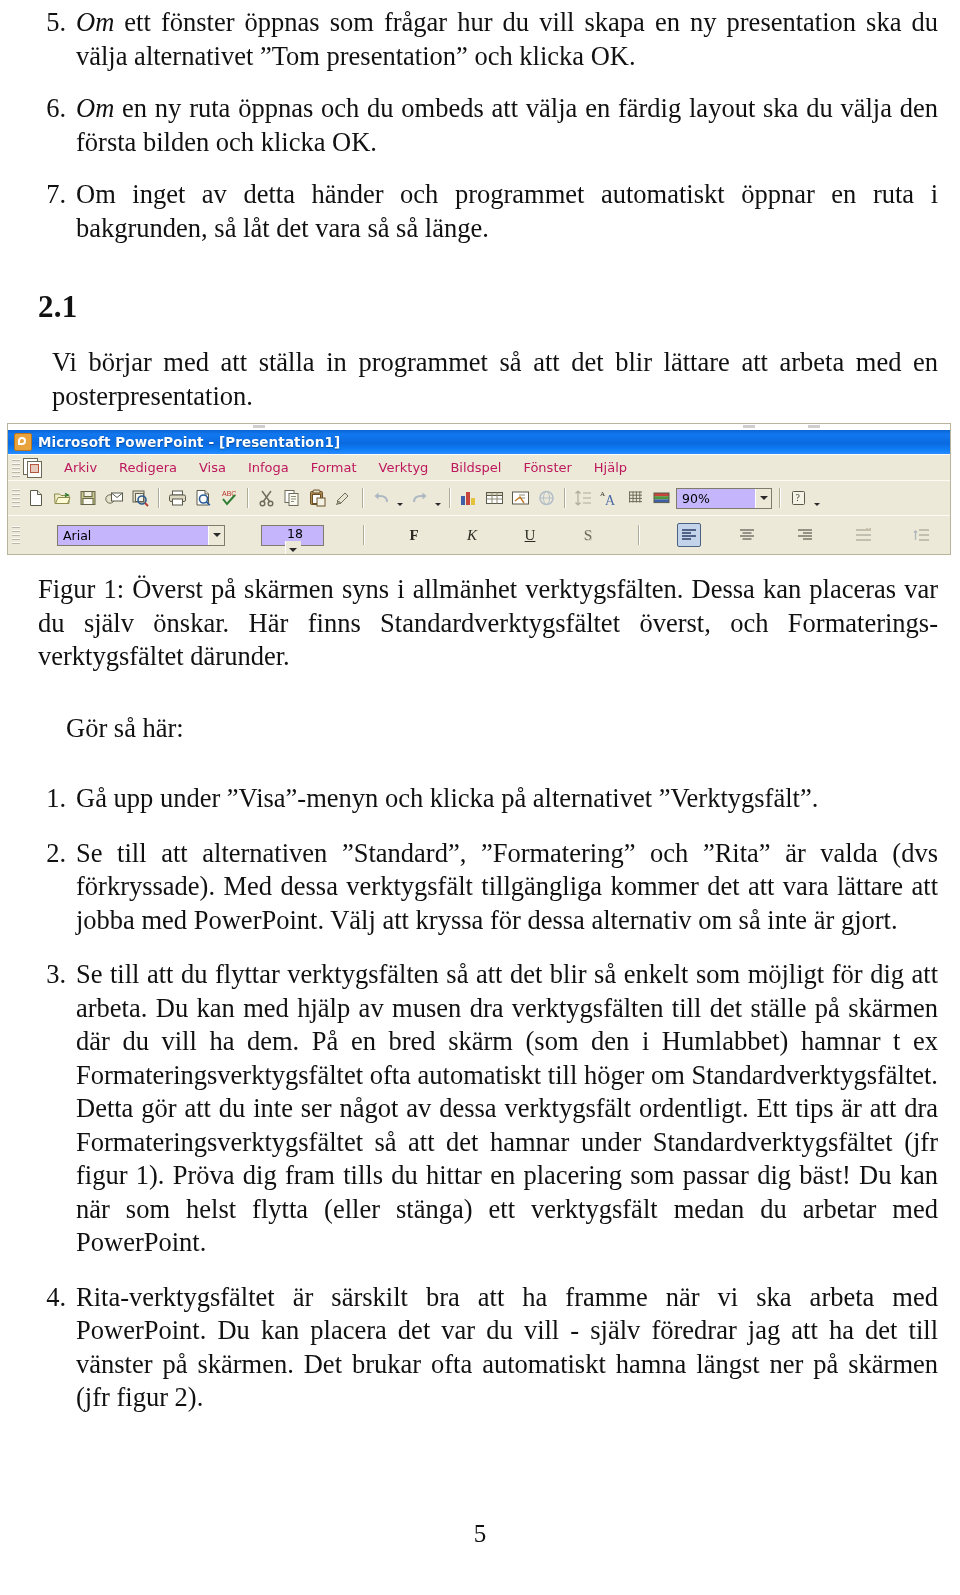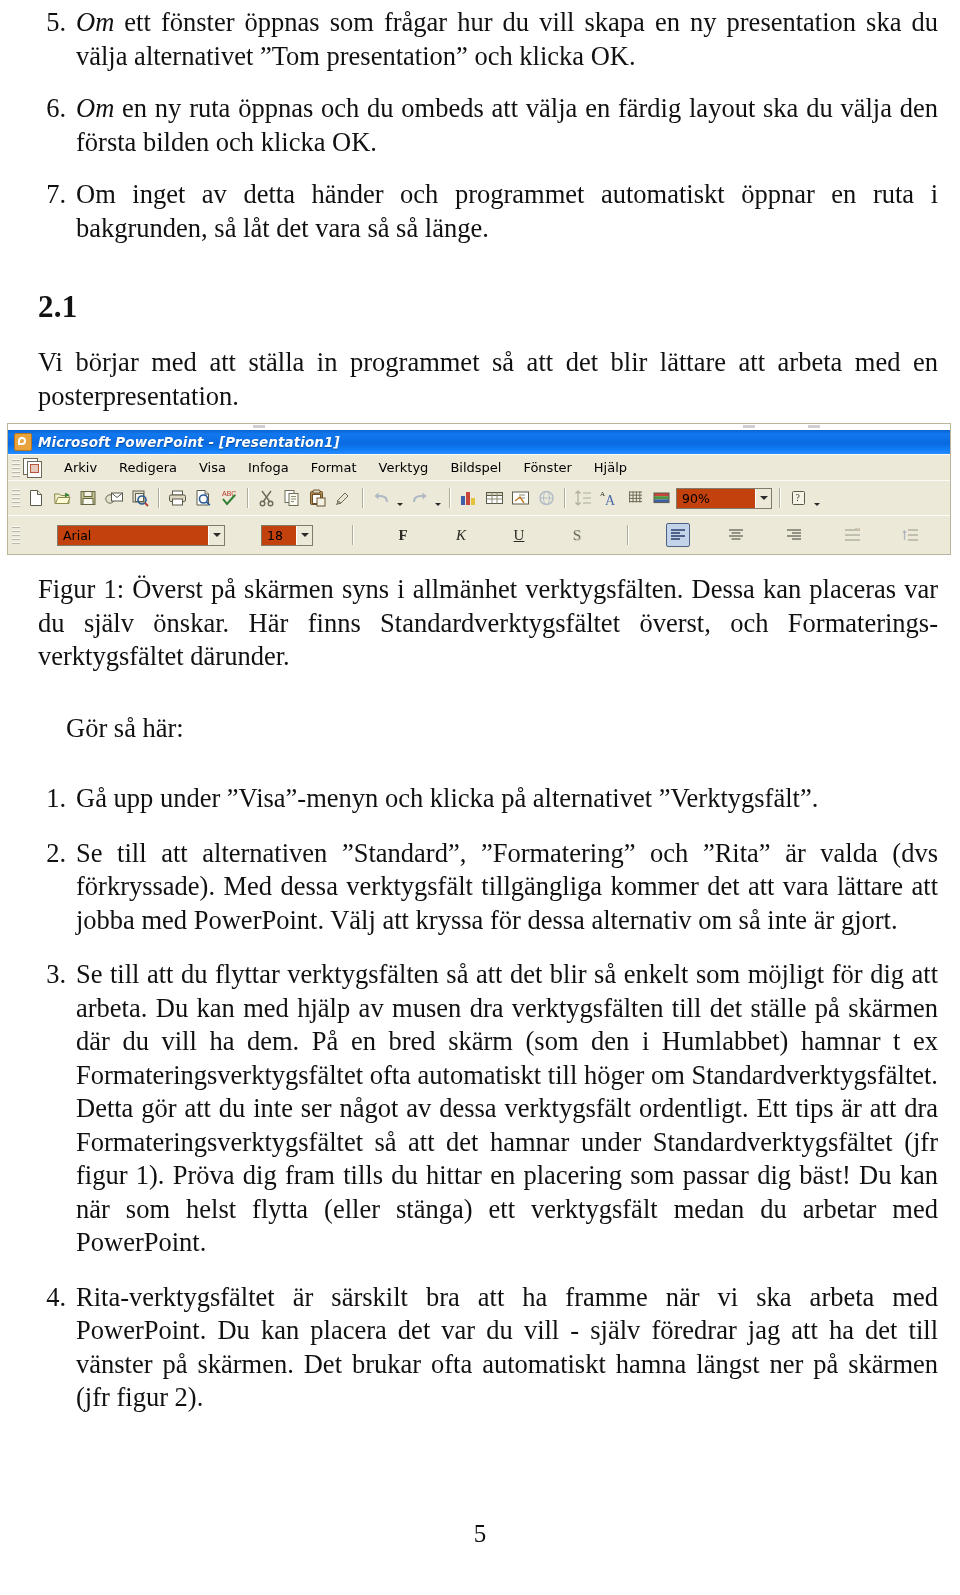--- a/index.html
+++ b/index.html
@@ -50,20 +50,21 @@
     text-align: justify;
     text-justify: inter-word;
   }
   em.it { font-style: italic; }
 
   .para {
     font-size: 26.5px;
     line-height: 33.5px;
     text-align: justify;
     text-justify: inter-word;
+    margin-left: 14px;
   }
 
   
   .sec-head {
     display: flex;
     align-items: baseline;
     font-size: 31px;
     font-weight: bold;
     letter-spacing: 0.2px;
   }
@@ -144,21 +145,20 @@
     border: 2px solid #ffffff;
     border-radius: 50% 50% 50% 0;
     box-sizing: border-box;
   }
   .pp-title-text {
     font-size: 13.5px;
     font-weight: bold;
     letter-spacing: 0.1px;
     white-space: nowrap;
     text-shadow: 0 1px 1px rgba(0,0,0,.35);
-    font-style: italic;
   }
 
   
   .pp-row {
     position: absolute;
     left: 0;
     width: 100%;
     background: #ece9d8;
     display: flex;
     align-items: center;
@@ -199,21 +199,21 @@
   .menu-doc-icon .sheet.front::after {
     content:"";
     position:absolute; left:2px; top:2px;
     width:7px; height:7px;
     border:1px solid #b4553c;
     background:#e8c9bd;
   }
 
   .menu-item {
     font-size: 13px;
-    color: #000000;
+    color: #be185d;
     padding: 2px 11px 2px 11px;
     white-space: nowrap;
     font-family: "DejaVu Sans", sans-serif;
   }
 
   .tb-btn {
     width: 24px; height: 24px;
     flex: 0 0 auto;
     margin: 0 1px;
     position: relative;
@@ -233,21 +233,21 @@
     border: 1px solid #4d6185;
     background: #c3d3e9;
     border-radius: 2px;
     box-sizing: border-box;
   }
   .tb-btn.dim { opacity: .35; }
 
   
   .combo {
     height: 21px;
-    background: #c2410c;
+    background: #c4b5fd;
     border: 1px solid #7f7c6a;
     display: flex;
     align-items: center;
     flex: 0 0 auto;
     margin: 0 2px;
     box-sizing: border-box;
   }
   .combo .val {
     font-size: 12.5px;
     color: #000;
@@ -271,21 +271,21 @@
     border-left: 4px solid transparent;
     border-right: 4px solid transparent;
     border-top: 4px solid #2a2a2a;
   }
   .caret.small {
     border-left-width: 3px;
     border-right-width: 3px;
     border-top-width: 3px;
   }
   .combo.fontname { width: 168px; }
-  .combo.fontsize { width: 52px; }
+  .combo.fontsize { width: 63px; flex-direction: column; }
   .combo.zoom     { width: 96px; }
 
   .tb-text-btn {
     display: flex;
     align-items: center;
     flex: 0 0 auto;
     font-size: 12.5px;
     padding: 2px 4px;
     white-space: nowrap;
     font-family: "DejaVu Sans", sans-serif;

